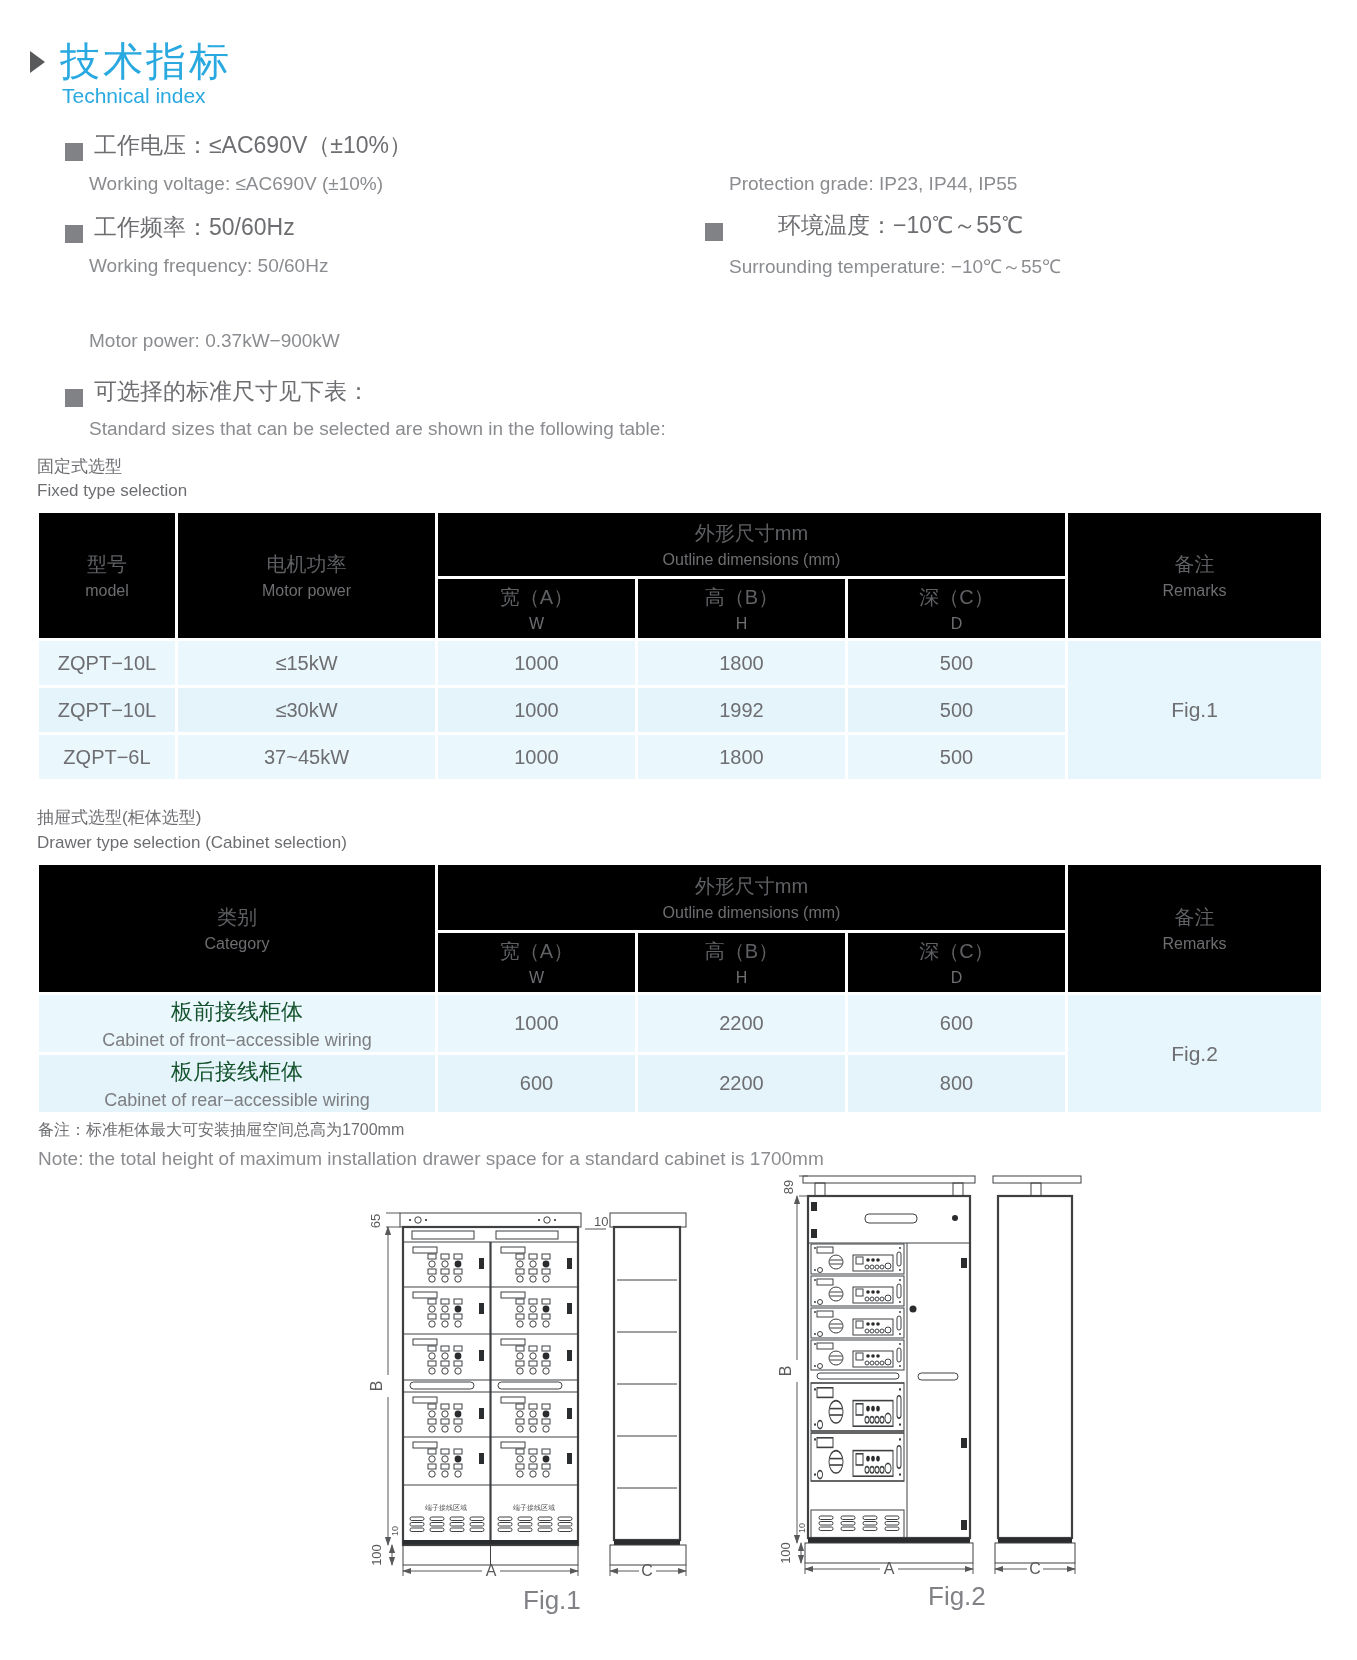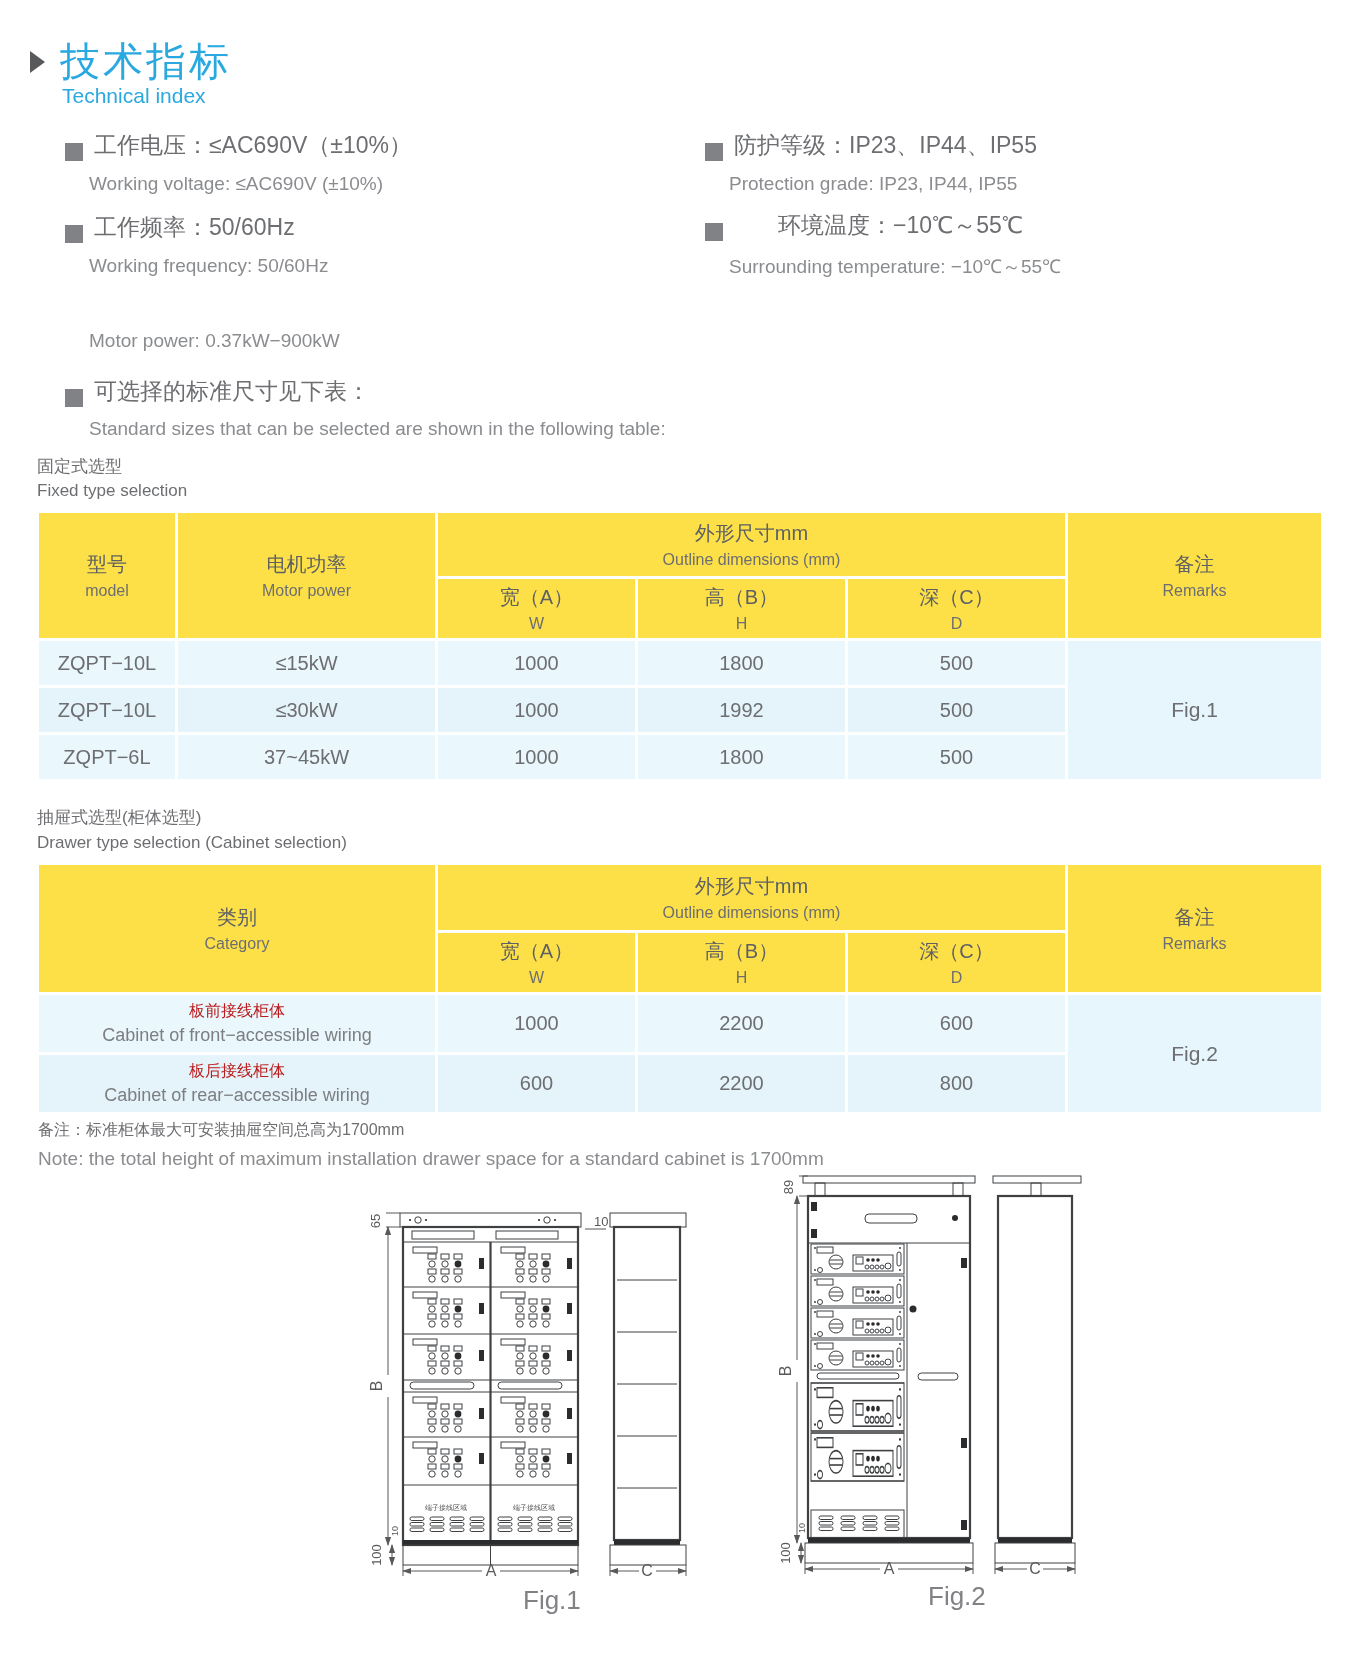--- a/index.html
+++ b/index.html
@@ -13,27 +13,27 @@
   .title-en{position:absolute;left:62px;top:84px;font-size:21px;color:#29A9E0;}
   
   .spec-cn{position:absolute;display:flex;align-items:flex-end;font-size:23px;color:#6D6E71;}
   .sq{width:18px;height:18px;background:#808285;margin-right:11px;flex:none;}
   .spec-en{position:absolute;font-size:19px;color:#8A8C8F;}
   
   .sec{position:absolute;left:37px;font-size:17px;color:#6D6E71;}
   
   table.spec{position:absolute;left:36px;width:1285px;border-collapse:collapse;table-layout:fixed;}
   table.spec td{border:3px solid #ffffff;text-align:center;vertical-align:middle;padding:0;}
-  td.hd{background:#fde047;}
+  td.hd{background:#000000;}
   td.bd{background:#E5F4FB;font-size:20px;color:#6D6E71;}
   td.bd2{background:#EAF7FD;font-size:20px;color:#6D6E71;}
   td.rem{background:#E7F5FC;font-size:21px;color:#6D6E71;}
   .hcn{display:block;font-size:20px;color:#5E6063;}
   .hen{display:block;font-size:16px;color:#6D6E71;margin-top:4px;}
-  .ccn{display:block;font-size:16px;color:#b91c1c;}
+  .ccn{display:block;font-size:22px;color:#14532d;}
   .cen{display:block;font-size:18px;color:#7C7E81;margin-top:3px;}
   
   .note{position:absolute;left:38px;font-size:16px;color:#6D6E71;}
   .note-en{position:absolute;left:38px;font-size:19px;color:#8A8C8F;}
   
   svg.fig{position:absolute;}
   .ln{fill:none;stroke:#3F4042;stroke-width:1;}
   .ln2{fill:none;stroke:#3F4042;stroke-width:2.2;}
   .fillD{fill:#2B2C2E;stroke:none;}
   .dl{stroke:#58595B;stroke-width:1;fill:none;}
@@ -61,24 +61,20 @@
   <div class="spec-en" style="left:89px;top:173px;">Working voltage: ≤AC690V (±10%)</div>
 
   <div class="spec-cn" style="left:65px;top:212px;">
     <span class="sq"></span>
     <span>工作频率：50/60Hz</span>
   </div>
   <div class="spec-en" style="left:89px;top:255px;">Working frequency: 50/60Hz</div>
 
   <div class="spec-en" style="left:89px;top:330px;">Motor power: 0.37kW−900kW</div>
 
-  <div class="spec-cn" style="left:705px;top:130px;">
-    <span class="sq"></span>
-    <span>防护等级：IP23、IP44、IP55</span>
-  </div>
   <div class="spec-en" style="left:729px;top:173px;">Protection grade: IP23, IP44, IP55</div>
 
   <div class="spec-cn" style="left:705px;top:210px;gap:44px;">
     <span class="sq"></span>
     <span>环境温度：−10℃～55℃</span>
   </div>
   <div class="spec-en" style="left:729px;top:253px;">Surrounding temperature: −10℃～55℃</div>
 
   <div class="spec-cn" style="left:65px;top:376px;">
     <span class="sq"></span>

